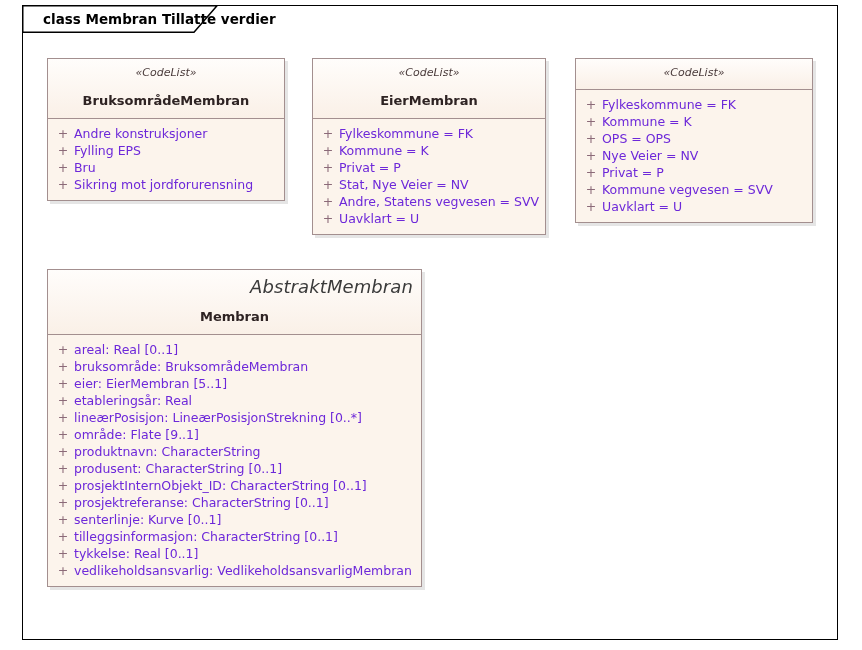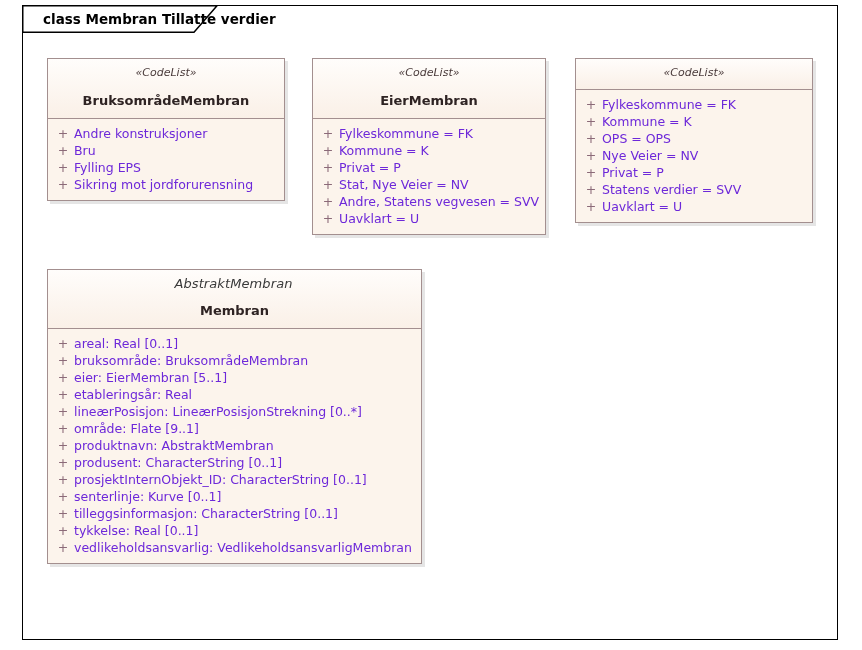--- a/index.html
+++ b/index.html
@@ -68,22 +68,23 @@
   }
   .uml-header {
     box-sizing: border-box;
     background: linear-gradient(to bottom, #FFFDFB 0%, #FAF0E7 100%);
     border-bottom: 1px solid #A38F8F;
     padding: 6px 6px 8px 6px;
     text-align: center;
   }
   .abstract-owner {
     display: block;
+    text-align: right;
     font-style: italic;
-    font-size: 13px;
+    font-size: 18px;
     color: #3A3A3A;
     padding-right: 2px;
     margin-bottom: 8px;
     letter-spacing: 0.1px;
   }
   .stereotype {
     display: block;
     font-size: 11px;
     color: #4A3B3B;
     line-height: 16px;
@@ -141,22 +142,22 @@
   <span class="tab-label">class Membran Tillatte verdier</span>
 </div>
 
 <div class="uml-class" id="class-bruksomrademembran">
   <div class="uml-header">
     <span class="stereotype">«CodeList»</span>
     <span class="class-name">BruksområdeMembran</span>
   </div>
   <div class="uml-attributes">
     <span class="attr-row"><span class="attr-vis">+</span><span class="attr-text">Andre konstruksjoner</span></span>
+    <span class="attr-row"><span class="attr-vis">+</span><span class="attr-text">Fylling EPS</span></span>
     <span class="attr-row"><span class="attr-vis">+</span><span class="attr-text">Bru</span></span>
-    <span class="attr-row"><span class="attr-vis">+</span><span class="attr-text">Fylling EPS</span></span>
     <span class="attr-row"><span class="attr-vis">+</span><span class="attr-text">Sikring mot jordforurensning</span></span>
   </div>
 </div>
 
 <div class="uml-class" id="class-eiermembran">
   <div class="uml-header">
     <span class="stereotype">«CodeList»</span>
     <span class="class-name">EierMembran</span>
   </div>
   <div class="uml-attributes">
@@ -172,38 +173,39 @@
 <div class="uml-class" id="class-vedlikehold">
   <div class="uml-header">
     <span class="stereotype">«CodeList»</span>
   </div>
   <div class="uml-attributes">
     <span class="attr-row"><span class="attr-vis">+</span><span class="attr-text">Fylkeskommune = FK</span></span>
     <span class="attr-row"><span class="attr-vis">+</span><span class="attr-text">Kommune = K</span></span>
     <span class="attr-row"><span class="attr-vis">+</span><span class="attr-text">OPS = OPS</span></span>
     <span class="attr-row"><span class="attr-vis">+</span><span class="attr-text">Nye Veier = NV</span></span>
     <span class="attr-row"><span class="attr-vis">+</span><span class="attr-text">Privat = P</span></span>
-    <span class="attr-row"><span class="attr-vis">+</span><span class="attr-text">Statens verdier = SVV</span></span>
+    <span class="attr-row"><span class="attr-vis">+</span><span class="attr-text">Kommune vegvesen = SVV</span></span>
     <span class="attr-row"><span class="attr-vis">+</span><span class="attr-text">Uavklart = U</span></span>
   </div>
 </div>
 
 <div class="uml-class" id="class-membran">
   <div class="uml-header">
     <span class="abstract-owner">AbstraktMembran</span>
     <span class="class-name">Membran</span>
   </div>
   <div class="uml-attributes">
     <span class="attr-row"><span class="attr-vis">+</span><span class="attr-text">areal: Real [0..1]</span></span>
     <span class="attr-row"><span class="attr-vis">+</span><span class="attr-text">bruksområde: BruksområdeMembran</span></span>
     <span class="attr-row"><span class="attr-vis">+</span><span class="attr-text">eier: EierMembran [5..1]</span></span>
     <span class="attr-row"><span class="attr-vis">+</span><span class="attr-text">etableringsår: Real</span></span>
     <span class="attr-row"><span class="attr-vis">+</span><span class="attr-text">lineærPosisjon: LineærPosisjonStrekning [0..*]</span></span>
     <span class="attr-row"><span class="attr-vis">+</span><span class="attr-text">område: Flate [9..1]</span></span>
-    <span class="attr-row"><span class="attr-vis">+</span><span class="attr-text">produktnavn: AbstraktMembran</span></span>
+    <span class="attr-row"><span class="attr-vis">+</span><span class="attr-text">produktnavn: CharacterString</span></span>
     <span class="attr-row"><span class="attr-vis">+</span><span class="attr-text">produsent: CharacterString [0..1]</span></span>
     <span class="attr-row"><span class="attr-vis">+</span><span class="attr-text">prosjektInternObjekt_ID: CharacterString [0..1]</span></span>
+    <span class="attr-row"><span class="attr-vis">+</span><span class="attr-text">prosjektreferanse: CharacterString [0..1]</span></span>
     <span class="attr-row"><span class="attr-vis">+</span><span class="attr-text">senterlinje: Kurve [0..1]</span></span>
     <span class="attr-row"><span class="attr-vis">+</span><span class="attr-text">tilleggsinformasjon: CharacterString [0..1]</span></span>
     <span class="attr-row"><span class="attr-vis">+</span><span class="attr-text">tykkelse: Real [0..1]</span></span>
     <span class="attr-row"><span class="attr-vis">+</span><span class="attr-text">vedlikeholdsansvarlig: VedlikeholdsansvarligMembran [0..1]</span></span>
   </div>
 </div>
 
 </body></html>

